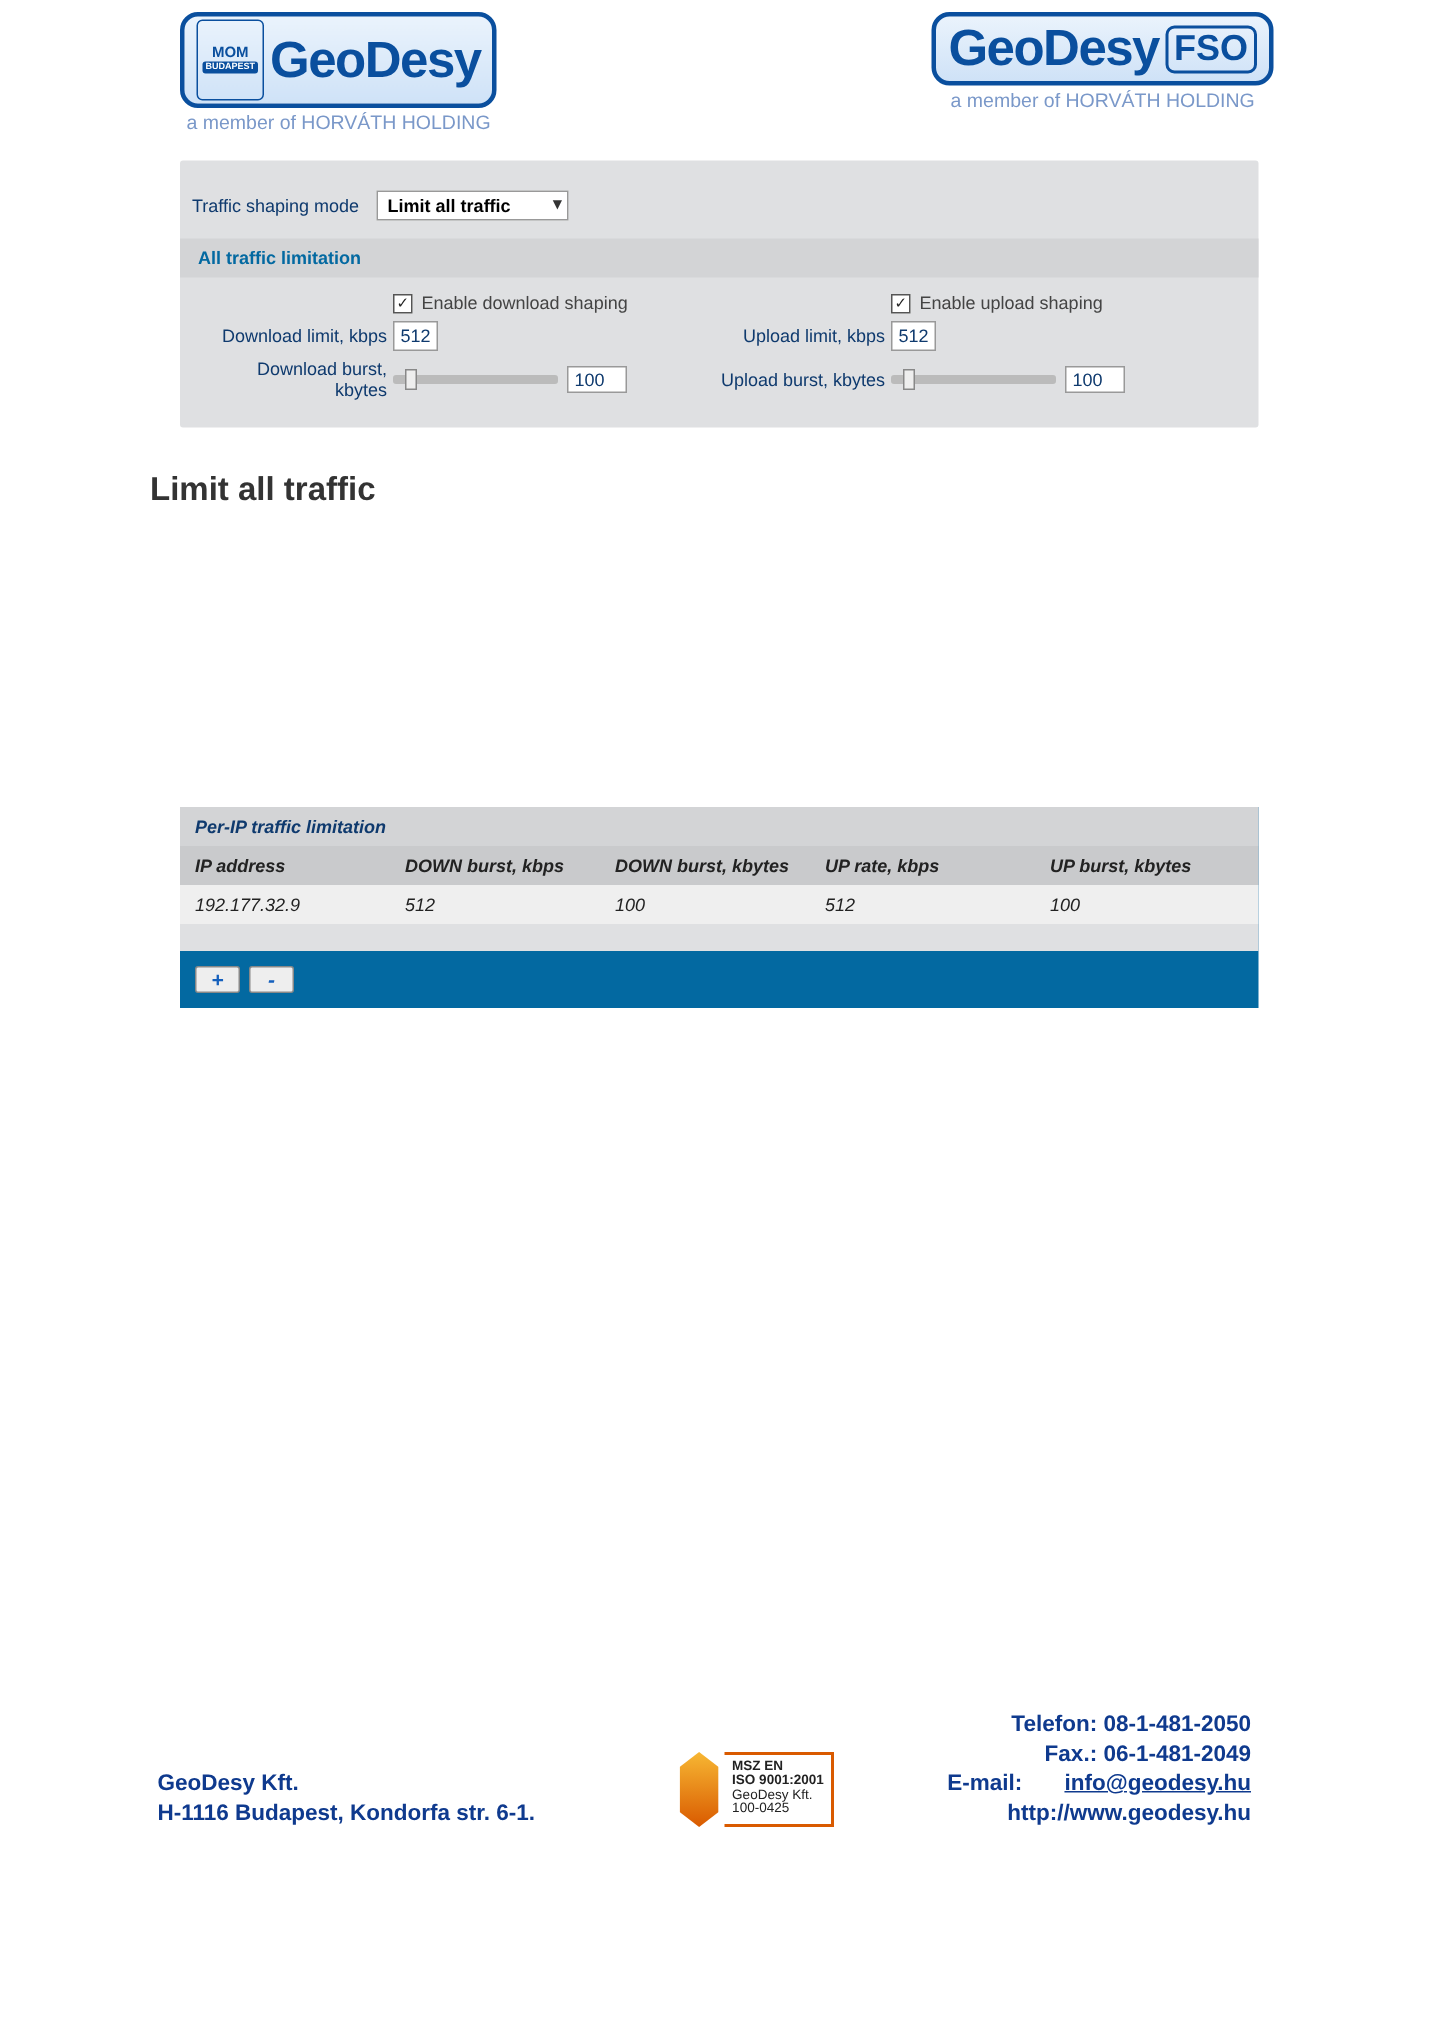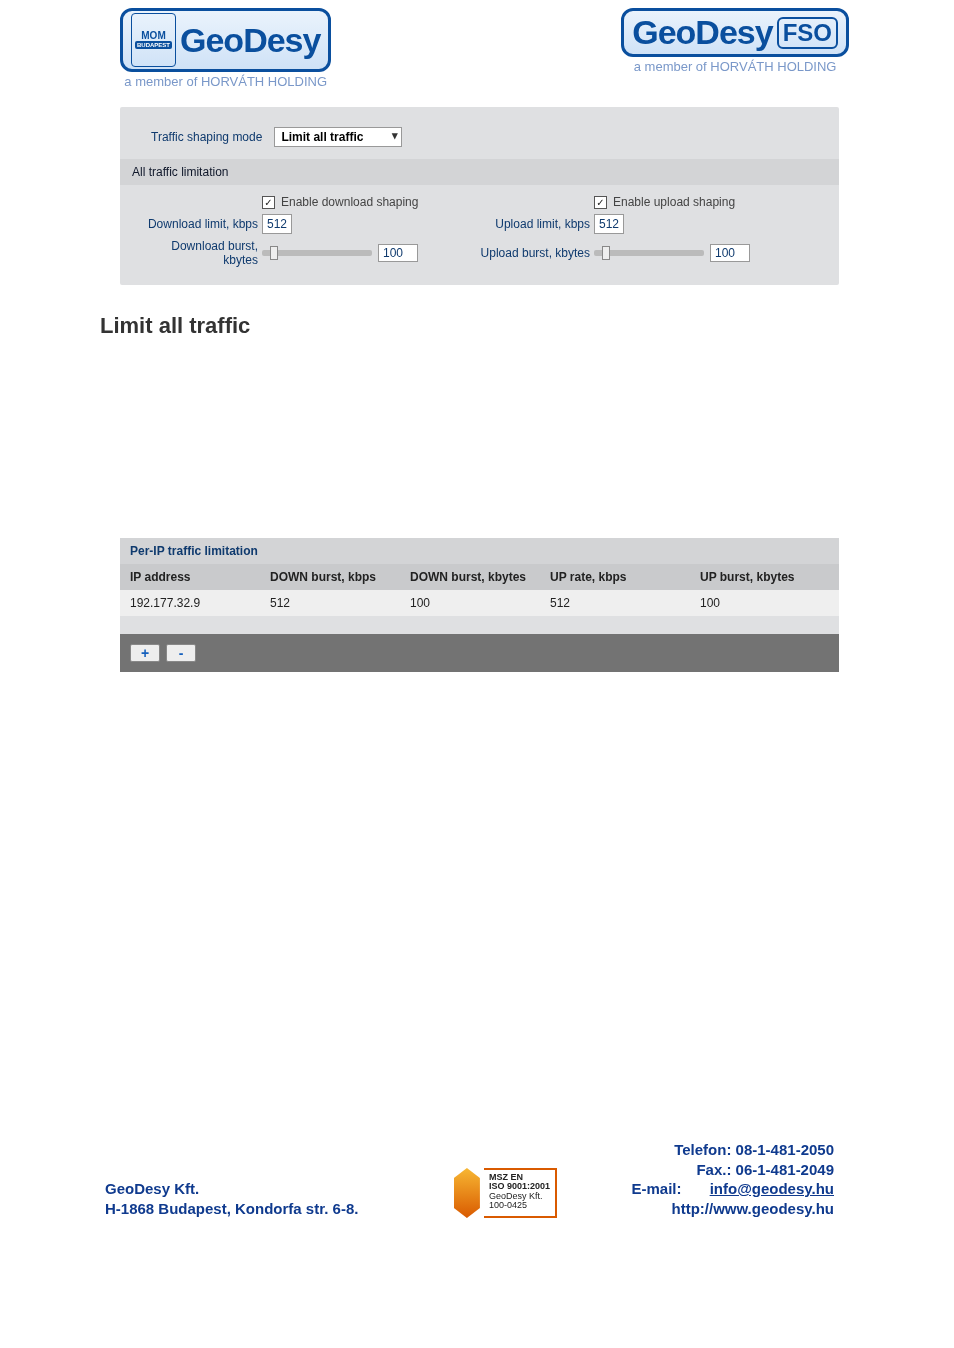--- a/index.html
+++ b/index.html
@@ -41,34 +41,34 @@
   }
   .logo-sub { font-size:13px; color:#7a98c9; margin-top:2px; }
 
   .panel1 {
     margin: 10px 95px 0 100px;
     background: #dfe0e2;
     border-radius: 2px;
   }
   .panel1-row1 {
     display:flex; align-items:center; gap:12px;
-    padding: 20px 20px 12px 31px;
+    padding: 20px 20px 12px 8px;
   }
   .lbl-blue { color:#0f3a6e; font-size:12px; }
   .select-box {
     background:#fff; border:1px solid #999;
     font-size:12px; font-weight:bold;
     padding:2px 22px 2px 6px;
     position:relative; display:inline-block; min-width:128px;
   }
   .select-box::after {
     content:"▾"; position:absolute; right:4px; top:1px; font-size:11px; color:#333;
   }
   .panel1-sub {
-    background:#d3d4d6; color:#0f172a; font-weight:normal; font-size:12px;
+    background:#d3d4d6; color:#0369a1; font-weight:bold; font-size:12px;
     padding:6px 12px;
   }
   .panel1-grid {
     display:grid;
     grid-template-columns: 120px 160px 30px 130px 160px;
     gap:8px 4px;
     padding: 10px 20px 18px 18px;
     align-items:center;
     font-size:12px; color:#0f3a6e;
   }
@@ -97,22 +97,23 @@
     margin: 28px 0 8px 80px;
   }
 
   .white-lines {
     margin-left: 100px;
     font-size:12px; color:#fff; line-height:1.6;
   }
 
   .panel2 {
     margin: 18px 95px 0 100px;
-    background:#737373;
+    background:#0369a1;
     font-size:12px;
+    font-style:italic;
   }
   .panel2-head {
     background:#d3d4d6; color:#0f3a6e; font-weight:bold;
     padding:6px 10px;
   }
   .panel2-cols {
     display:grid;
     grid-template-columns: 140px 140px 140px 150px 130px;
     background:#c9cacc;
     color:#222; font-weight:bold;
@@ -268,21 +269,21 @@
     <div><span>DOWN burst, kbytes – Átmeneti sebesség túllépés engedélyezése egy bizonyos nagyságú</span></div>
     <div><span>adatmennyiségig;</span></div>
     <div><span>UP rate, kbps – Feltöltési sebesség korlátozása;</span></div>
     <div><span>UP burst, kbytes – Átmeneti sebesség túllépés engedélyezése egy bizonyos nagyságú</span></div>
     <div><span>adatmennyiségig.</span></div>
   </div>
 
   <div class="footer">
     <div class="footer-left">
       <div>GeoDesy Kft.</div>
-      <div>H-1868 Budapest, Kondorfa str. 6-8.</div>
+      <div>H-1116 Budapest, Kondorfa str. 6-1.</div>
     </div>
     <div class="footer-center">
       <div class="iso-badge">
         <div class="iso-mark"></div>
         <div class="iso-text">
           <div style="font-weight:bold;">MSZ EN</div>
           <div style="font-weight:bold;">ISO 9001:2001</div>
           <div>GeoDesy Kft.</div>
           <div>100-0425</div>
         </div>

